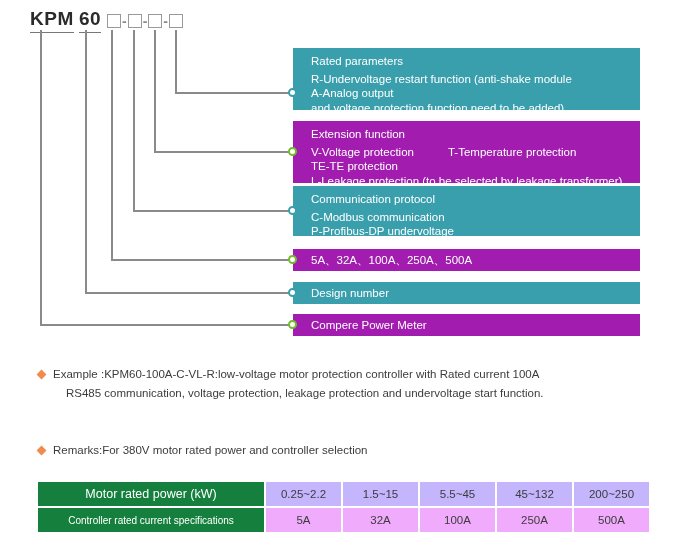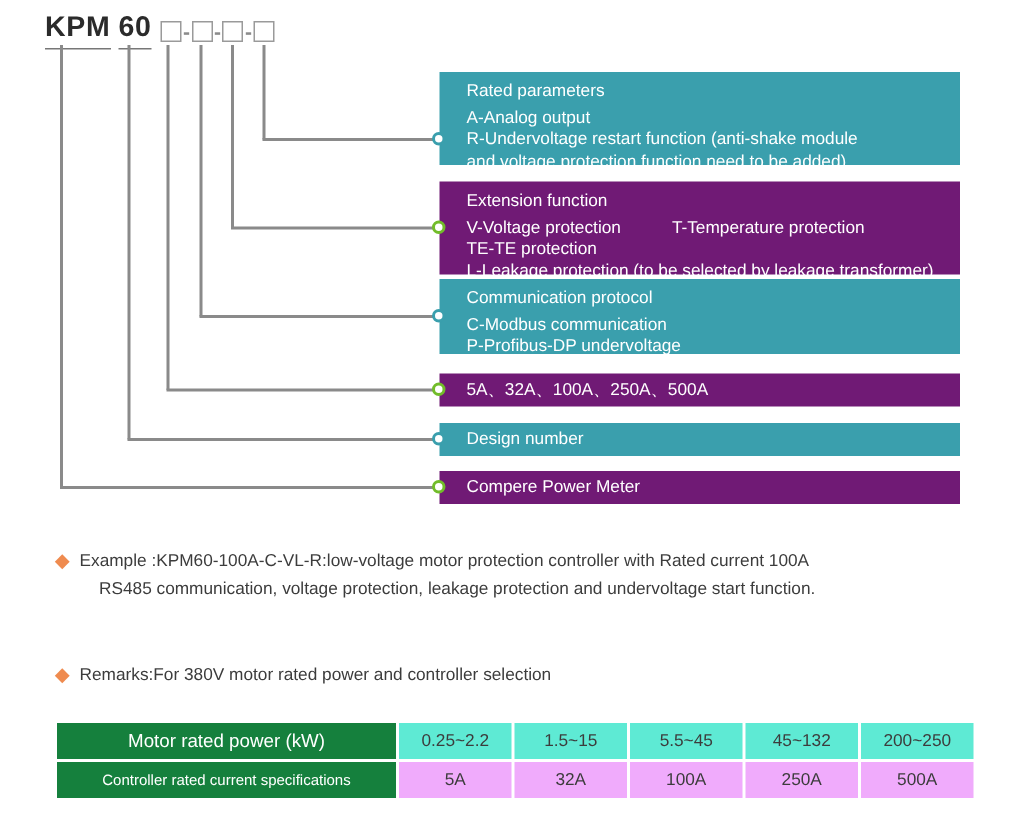--- a/index.html
+++ b/index.html
@@ -53,21 +53,21 @@
     position:absolute;
     left:293px;
     width:347px;
     box-sizing:border-box;
     color:#ffffff;
     padding:6px 0 6px 18px;
     font-size:11.5px;
     line-height:14.5px;
   }
   .box.teal{background:#3a9fad;}
-  .box.green{background:#701a75;}
+  .box.green{background:#a21caf;}
   .box .title{margin-bottom:3px;}
   .box .ln{white-space:nowrap;}
   .box .inline2{display:inline-block;}
   .gap{display:inline-block;width:34px;}
   .box.single{padding-top:0;padding-bottom:0;display:flex;align-items:center;}
 
   
   .note{
     position:absolute;
     font-size:11.5px;
@@ -100,21 +100,21 @@
     width:75px;
     height:24px;
     display:flex;
     align-items:center;
     justify-content:center;
     font-size:11.5px;
     color:#3c3c3c;
     margin-left:2px;
     box-sizing:border-box;
   }
-  .trow.r1 .tcell{background:#5eead4;}
+  .trow.r1 .tcell{background:#c4b5fd;}
   .trow.r2 .tcell{background:#f0abfc;}
 </style>
 </head>
 <body>
 
 <div class="stage">
 
   <div class="code-row">
     <span class="code-txt ul" style="left:30px;top:8px;">KPM</span>
     <span class="code-txt ul" style="left:79px;top:8px;">60</span>
@@ -143,22 +143,22 @@
   <div class="hline" style="left:111px;top:259px;width:186px;"></div>
 
   <div class="vline" style="left:85px;top:30px;height:263px;"></div>
   <div class="hline" style="left:85px;top:292px;width:212px;"></div>
 
   <div class="vline" style="left:40px;top:30px;height:295px;"></div>
   <div class="hline" style="left:40px;top:324px;width:257px;"></div>
 
   <div class="box teal" style="top:48px;height:62px;">
     <div class="title">Rated parameters</div>
+    <div class="ln">R-Undervoltage restart function (anti-shake module</div>
     <div class="ln">A-Analog output</div>
-    <div class="ln">R-Undervoltage restart function (anti-shake module</div>
     <div class="ln">and voltage protection function need to be added)</div>
   </div>
 
   <div class="box green" style="top:121px;height:62px;">
     <div class="title">Extension function</div>
     <div class="ln"><span class="inline2">V-Voltage protection</span><span class="gap"></span><span class="inline2">T-Temperature protection</span></div>
     <div class="ln">TE-TE protection</div>
     <div class="ln">L-Leakage protection (to be selected by leakage transformer)</div>
   </div>
 

